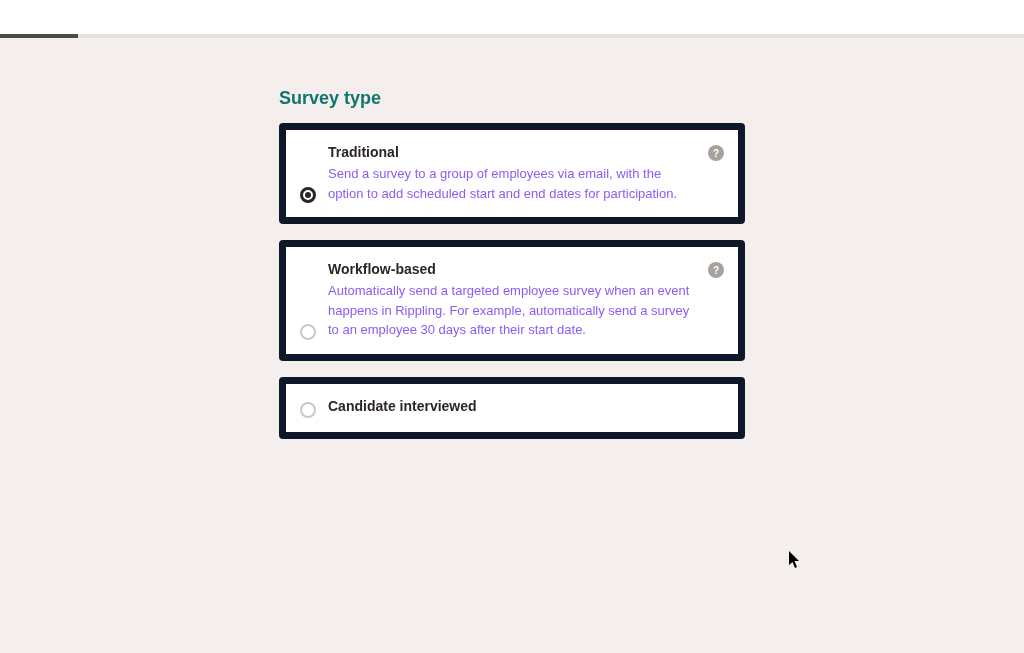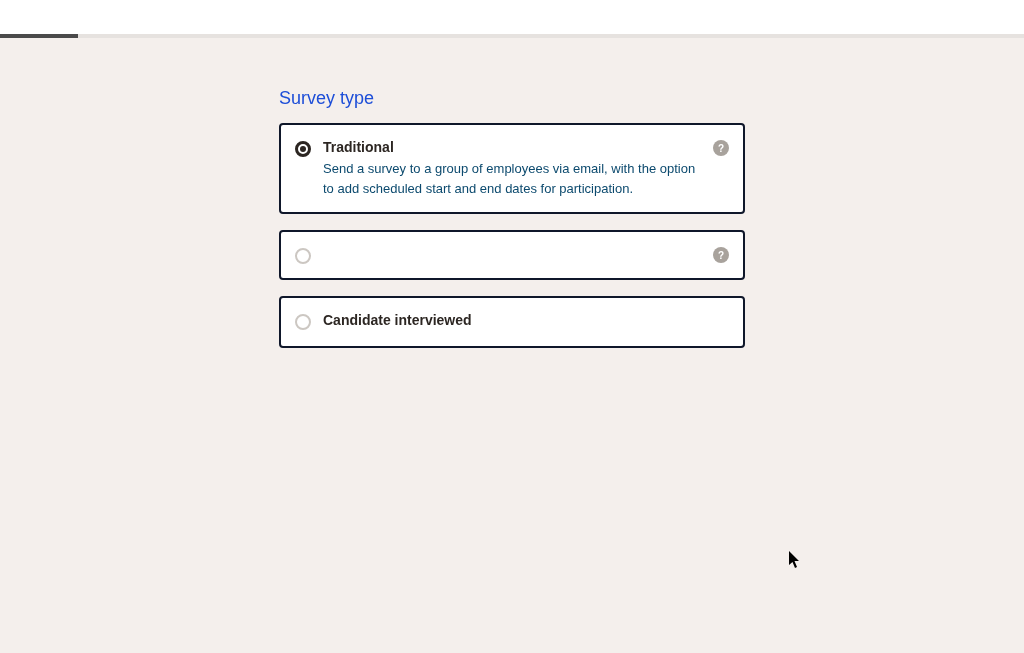--- a/index.html
+++ b/index.html
@@ -42,32 +42,32 @@
       padding-top: 50px;
       display: flex;
       flex-direction: column;
       align-items: center;
     }
     .section {
       width: 466px;
     }
     .section-title {
       font-size: 18px;
-      font-weight: 400;
-      color: #1d4ed8;
+      font-weight: 700;
+      color: #0f766e;
       margin-bottom: 14px;
     }
     .option-card {
       background: #ffffff;
-      border: 2px solid #0f172a;
+      border: 7px solid #0f172a;
       border-radius: 4px;
       padding: 14px 14px 14px 14px;
       margin-bottom: 16px;
       display: flex;
-      align-items: flex-start;
+      align-items: flex-end;
       gap: 12px;
       cursor: pointer;
       position: relative;
     }
     .radio {
       flex-shrink: 0;
       width: 16px;
       height: 16px;
       border-radius: 50%;
       border: 2px solid #ccc7c2;
@@ -93,21 +93,21 @@
     }
     .option-title {
       font-size: 14px;
       font-weight: 600;
       color: #2c2622;
       margin-bottom: 4px;
     }
     .option-desc {
       font-size: 13px;
       line-height: 1.5;
-      color: #0c4a6e;
+      color: #8b5cf6;
     }
     .help-icon {
       position: absolute;
       top: 15px;
       right: 14px;
       width: 16px;
       height: 16px;
       border-radius: 50%;
       background: #a8a29c;
       color: #ffffff;
@@ -141,20 +141,24 @@
       <div class="radio selected"></div>
       <div class="option-body">
         <div class="option-title">Traditional</div>
         <div class="option-desc">Send a survey to a group of employees via email, with the option to add scheduled start and end dates for participation.</div>
       </div>
       <div class="help-icon">?</div>
     </div>
 
     <div class="option-card">
       <div class="radio"></div>
+      <div class="option-body">
+        <div class="option-title">Workflow-based</div>
+        <div class="option-desc">Automatically send a targeted employee survey when an event happens in Rippling. For example, automatically send a survey to an employee 30 days after their start date.</div>
+      </div>
       <div class="help-icon">?</div>
     </div>
 
     <div class="option-card">
       <div class="radio"></div>
       <div class="option-body">
         <div class="option-title">Candidate interviewed</div>
       </div>
     </div>
 

